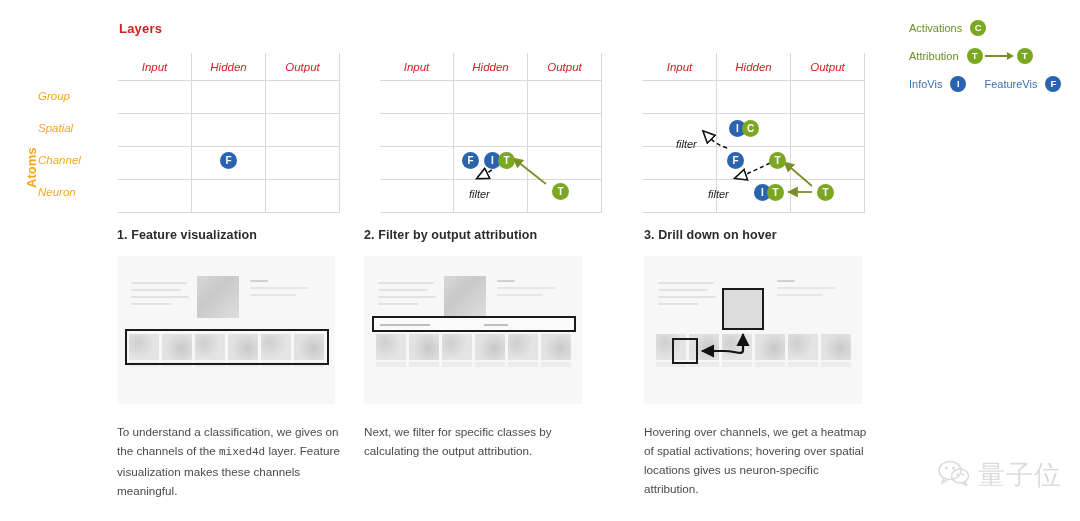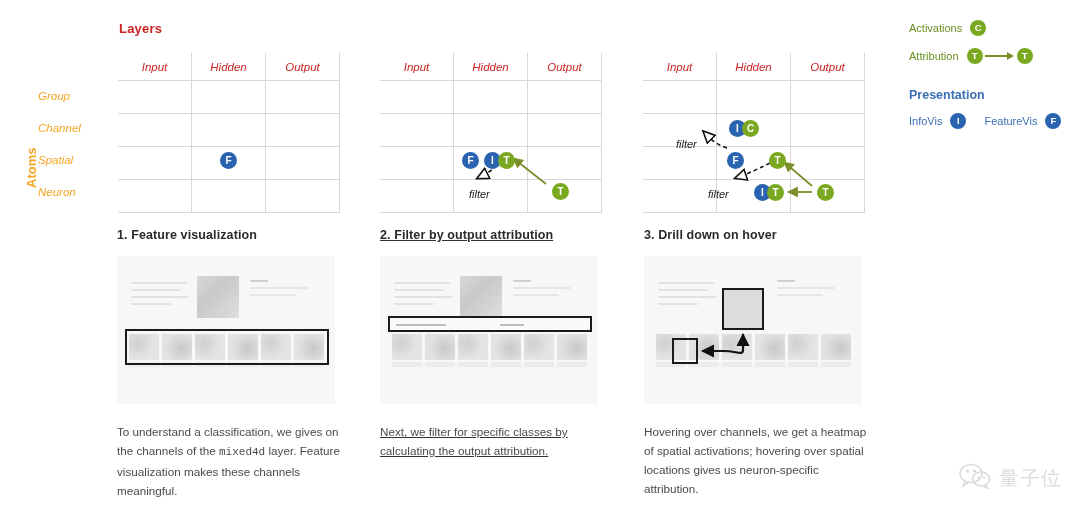--- a/index.html
+++ b/index.html
@@ -269,39 +269,39 @@
   
   #watermark {
     position: absolute;
     right: 18px;
     bottom: 28px;
     display: flex;
     align-items: center;
     opacity: 0.30;
   }
   #watermark .wm-text {
-    font-size: 20px;
+    font-size: 27px;
     color: #8c8c8c;
     letter-spacing: 1px;
     font-family: Liberation Sans, sans-serif;
   }
 </style>
 </head>
 <body>
 
 <div id="matrix-section">
 
   <div class="layers-title" style="left:119px; top:13px;">Layers</div>
 
   <div class="atoms-title" style="left:24px; top:180px;">Atoms</div>
 
   <div class="rowlabels" style="left:38px; top:72px;">
     <div class="rowlabel">Group</div>
+    <div class="rowlabel">Spatial</div>
     <div class="rowlabel">Channel</div>
-    <div class="rowlabel">Spatial</div>
     <div class="rowlabel">Neuron</div>
   </div>
 
   <div class="grid" style="left:118px; top:45px;">
     <table>
       <thead>
         <tr>
           <th class="first-col">Input</th>
           <th>Hidden</th>
           <th>Output</th>
@@ -455,21 +455,20 @@
         <span class="attr-arrow">
           <svg width="30" height="10" viewBox="0 0 30 10">
             <line x1="0" y1="5" x2="23" y2="5" stroke="#7a8f2a" stroke-width="2"></line>
             <path d="M22,1 L29,5 L22,9 z" fill="#7a8f2a"></path>
           </svg>
         </span>
         <span class="inline-node green">T</span>
       </span>
     </div>
 
-    <div class="legend-heading presentation" style="margin-top:22px;">Presentation</div>
 
     <div class="legend-row">
       <span class="legend-label blue-t">InfoVis</span>
       <span class="inline-node blue">I</span>
       <span class="legend-gap"></span>
       <span class="legend-label blue-t">FeatureVis</span>
       <span class="inline-node blue">F</span>
     </div>
   </div>
 </div>
@@ -505,21 +504,21 @@
         <div class="ss-tile-lbl" style="position:relative;"></div>
         <div class="ss-tile-lbl" style="position:relative;"></div>
         <div class="ss-tile-lbl" style="position:relative;"></div>
         <div class="ss-tile-lbl" style="position:relative;"></div>
       </div>
       <div class="hl-box" style="left:8px; top:73px; width:204px; height:36px;"></div>
     </div>
     <div class="card-text"><span>To understand a classification, we gives on the channels of the </span><span class="mono">mixed4d</span><span> layer. Feature visualization makes these channels meaningful.</span></div>
   </div>
 
-  <div class="card" style="left:380px;text-decoration:underline;">
+  <div class="card" style="left:364px;">
     <div class="card-title">2. Filter by output attribution</div>
     <div class="card-thumb">
       <div class="ss-lines">
         <div class="ss-line" style="width:56px;"></div>
         <div class="ss-line" style="width:50px;"></div>
         <div class="ss-line" style="width:58px;"></div>
         <div class="ss-line" style="width:40px;"></div>
       </div>
       <div class="ss-photo"></div>
       <div class="ss-right-lines">

